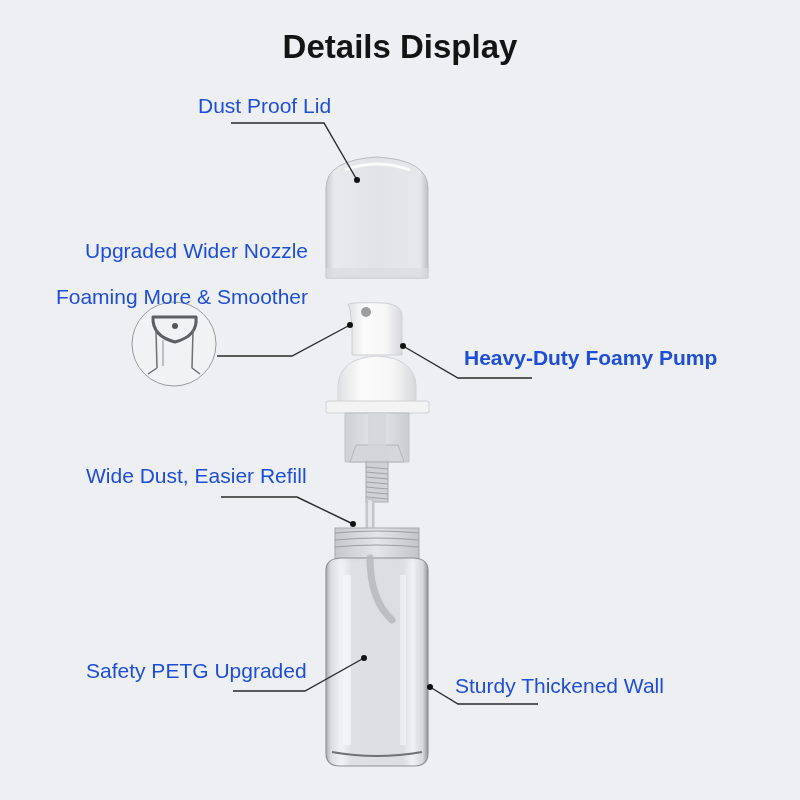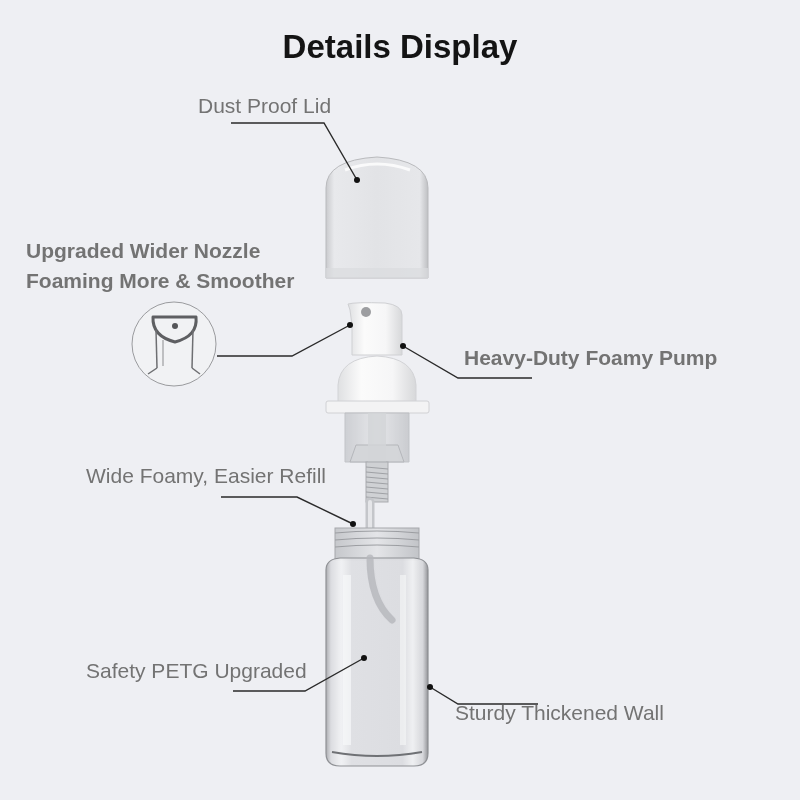--- a/index.html
+++ b/index.html
@@ -8,24 +8,24 @@
     background: #eeeff3;
     font-family: "Liberation Sans", sans-serif;
     position: relative;
   }
   .title {
     position: absolute; left: 0; top: 28px; width: 800px;
     text-align: center; font-size: 33px; font-weight: bold;
     color: #141414; letter-spacing: 0px;
   }
   .label {
-    position: absolute; font-size: 21px; color: #737373;
+    position: absolute; font-size: 21px; color: #1d4ed8;
     white-space: nowrap; line-height: 1.25;
   }
-  .label-center { text-align: left; font-weight: bold; }
+  .label-center { text-align: right; }
   svg.art { position: absolute; left: 0; top: 0; }
 </style>
 </head>
 <body>
 
 <div class="title">Details Display</div>
 
 <svg class="art" width="800" height="800" viewBox="0 0 800 800">
   <defs>
     <linearGradient id="lidGrad" x1="0" x2="1" y1="0" y2="0">
@@ -134,22 +134,22 @@
     <circle cx="353" cy="524" r="3"></circle>
     <circle cx="364" cy="658" r="3"></circle>
     <circle cx="430" cy="687" r="3"></circle>
   </g>
 </svg>
 
 <div class="label" style="left:198px; top:93px;">Dust Proof Lid</div>
 
 <div class="label label-center" style="left:26px; top:238px; width:282px;">
   <div>Upgraded Wider Nozzle</div>
-  <div style="margin-top:4px;">Foaming More &amp; Smoother</div>
+  <div style="margin-top:20px;">Foaming More &amp; Smoother</div>
 </div>
 
 <div class="label" style="left:464px; top:345px;font-weight:bold;">Heavy-Duty Foamy Pump</div>
 
-<div class="label" style="left:86px; top:463px;">Wide Foamy, Easier Refill</div>
+<div class="label" style="left:86px; top:463px;">Wide Dust, Easier Refill</div>
 
 <div class="label" style="left:86px; top:658px;">Safety PETG Upgraded</div>
 
-<div class="label" style="left:455px; top:700px;">Sturdy Thickened Wall</div>
+<div class="label" style="left:455px; top:673px;">Sturdy Thickened Wall</div>
 
 </body></html>

